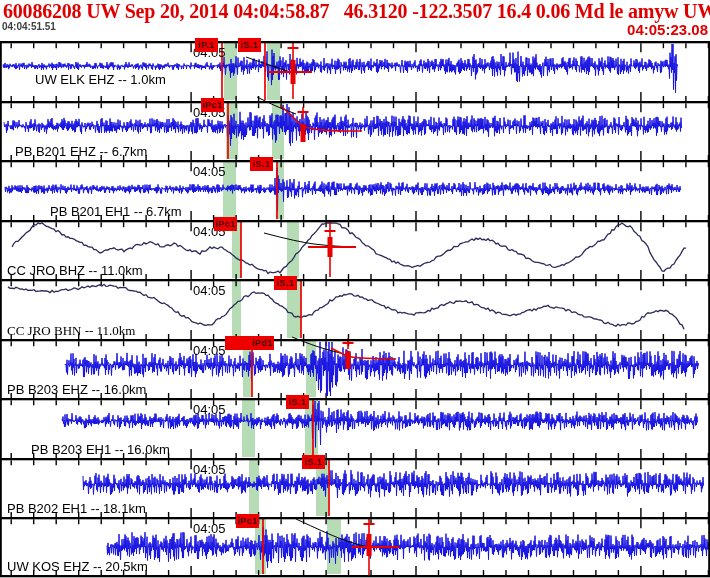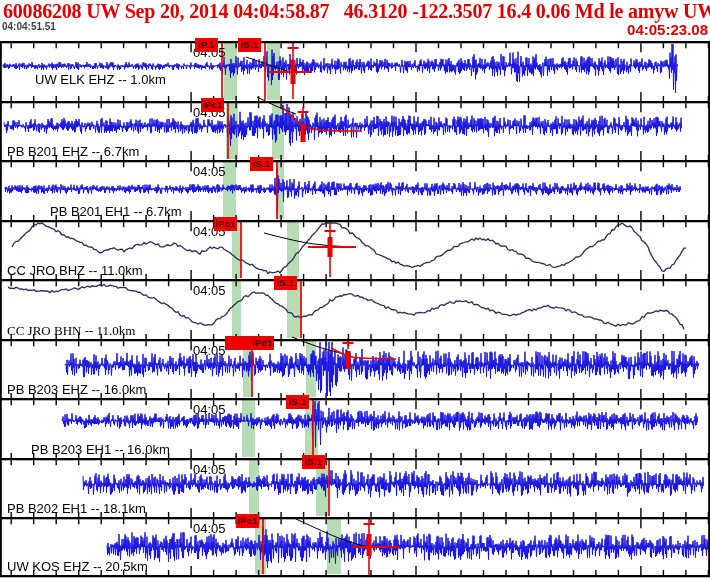--- a/index.html
+++ b/index.html
@@ -684,21 +684,21 @@
       <rect x="0" y="575" width="710" height="2.3" fill="#000000"></rect>
       <rect x="0" y="41" width="1.8" height="536" fill="#000000"></rect>
       <rect x="708.2" y="41" width="1.8" height="536" fill="#000000"></rect>
     </svg>
   <div id="overlays">
       <div class="tlabel" style="left: 193px; top: 45px;">04:05</div>
       <div class="slabel" style="left: 7px; top: 72px; margin-left: 28px;">UW ELK EHZ -- 1.0km</div>
       <div class="flag" style="left: 195px; top: 38px;">iP.1</div>
       <div class="flag" style="left: 238px; top: 38px;">iS.1</div>
       <div class="tlabel" style="left: 193px; top: 105px;">04:05</div>
-      <div class="slabel" style="left: 7px; top: 144px;">PB B201 EHZ -- 6.7km</div>
+      <div class="slabel" style="left: 15px; top: 144px;">PB B201 EHZ -- 6.7km</div>
       <div class="flag" style="left: 201px; top: 98px;">iPc1</div>
       <div class="tlabel" style="left: 193px; top: 164px;">04:05</div>
       <div class="slabel" style="left: 7px; top: 204px; margin-left: 43px;">PB B201 EH1 -- 6.7km</div>
       <div class="flag" style="left: 250px; top: 157px;">iS.1</div>
       <div class="tlabel" style="left: 193px; top: 224px;">04:05</div>
       <div class="slabel" style="left: 7px; top: 263px;">CC JRO BHZ -- 11.0km</div>
       <div class="flag" style="left: 214px; top: 217px;">iPc1</div>
       <div class="tlabel" style="left: 193px; top: 283px;">04:05</div>
       <div class="slabel" style="left: 7px; top: 323px; font-family: Liberation Serif, serif;">CC JRO BHN -- 11.0km</div>
       <div class="flag" style="left: 274px; top: 276px;">iS.1</div>

